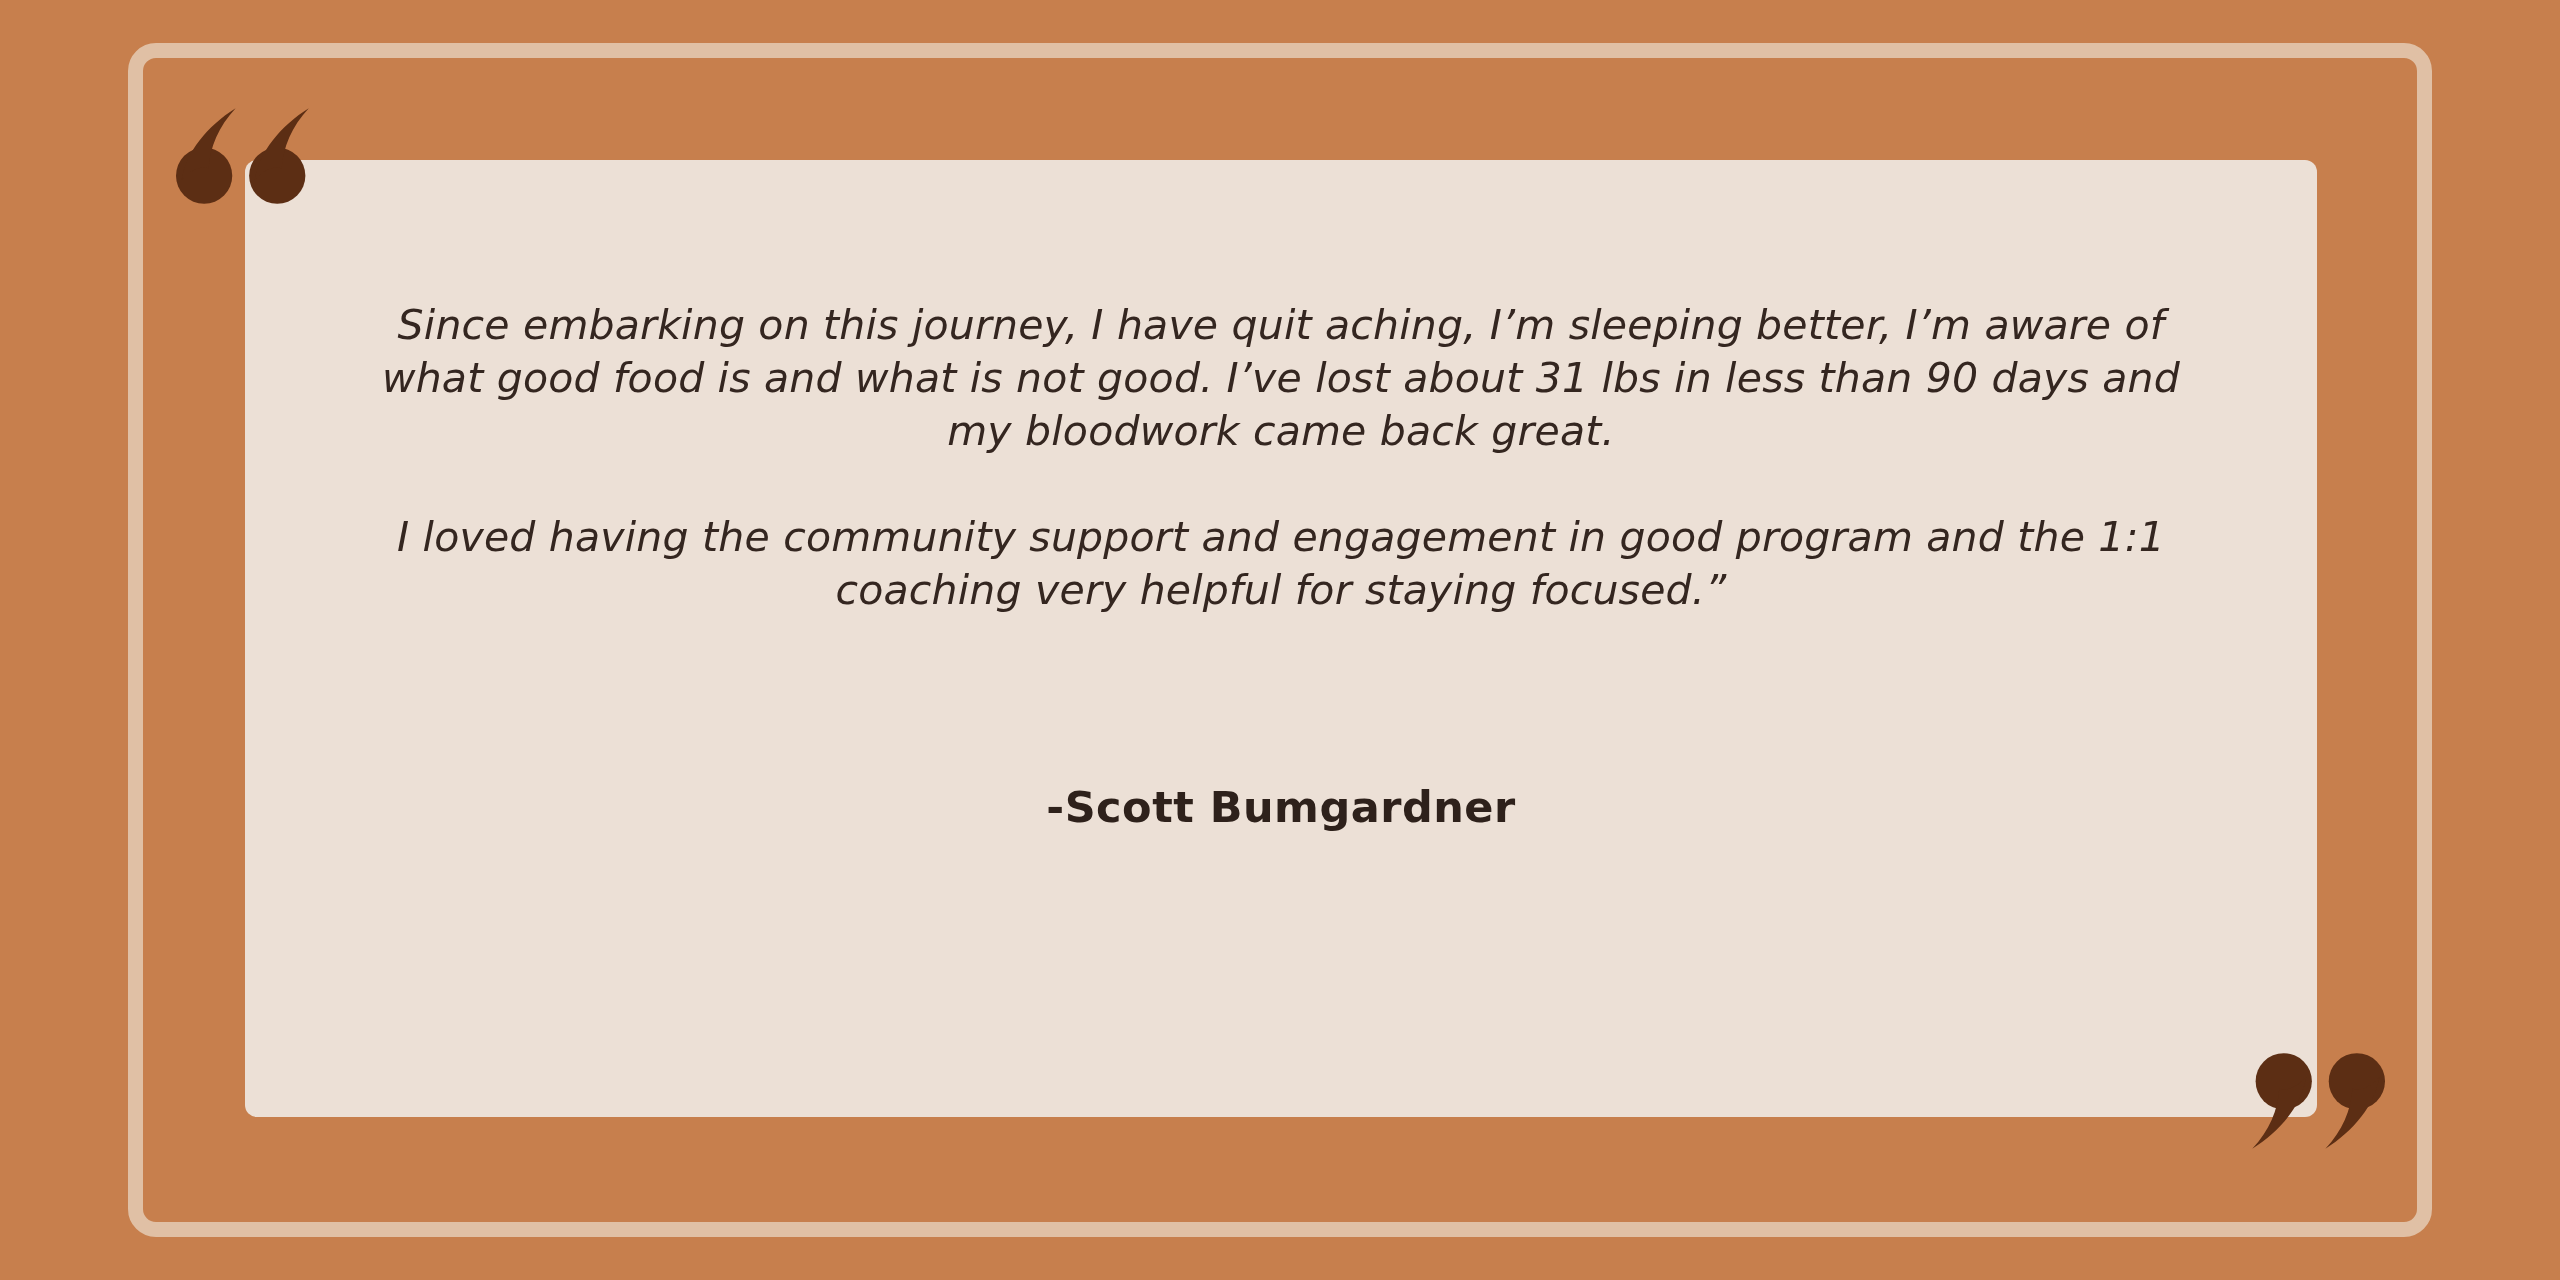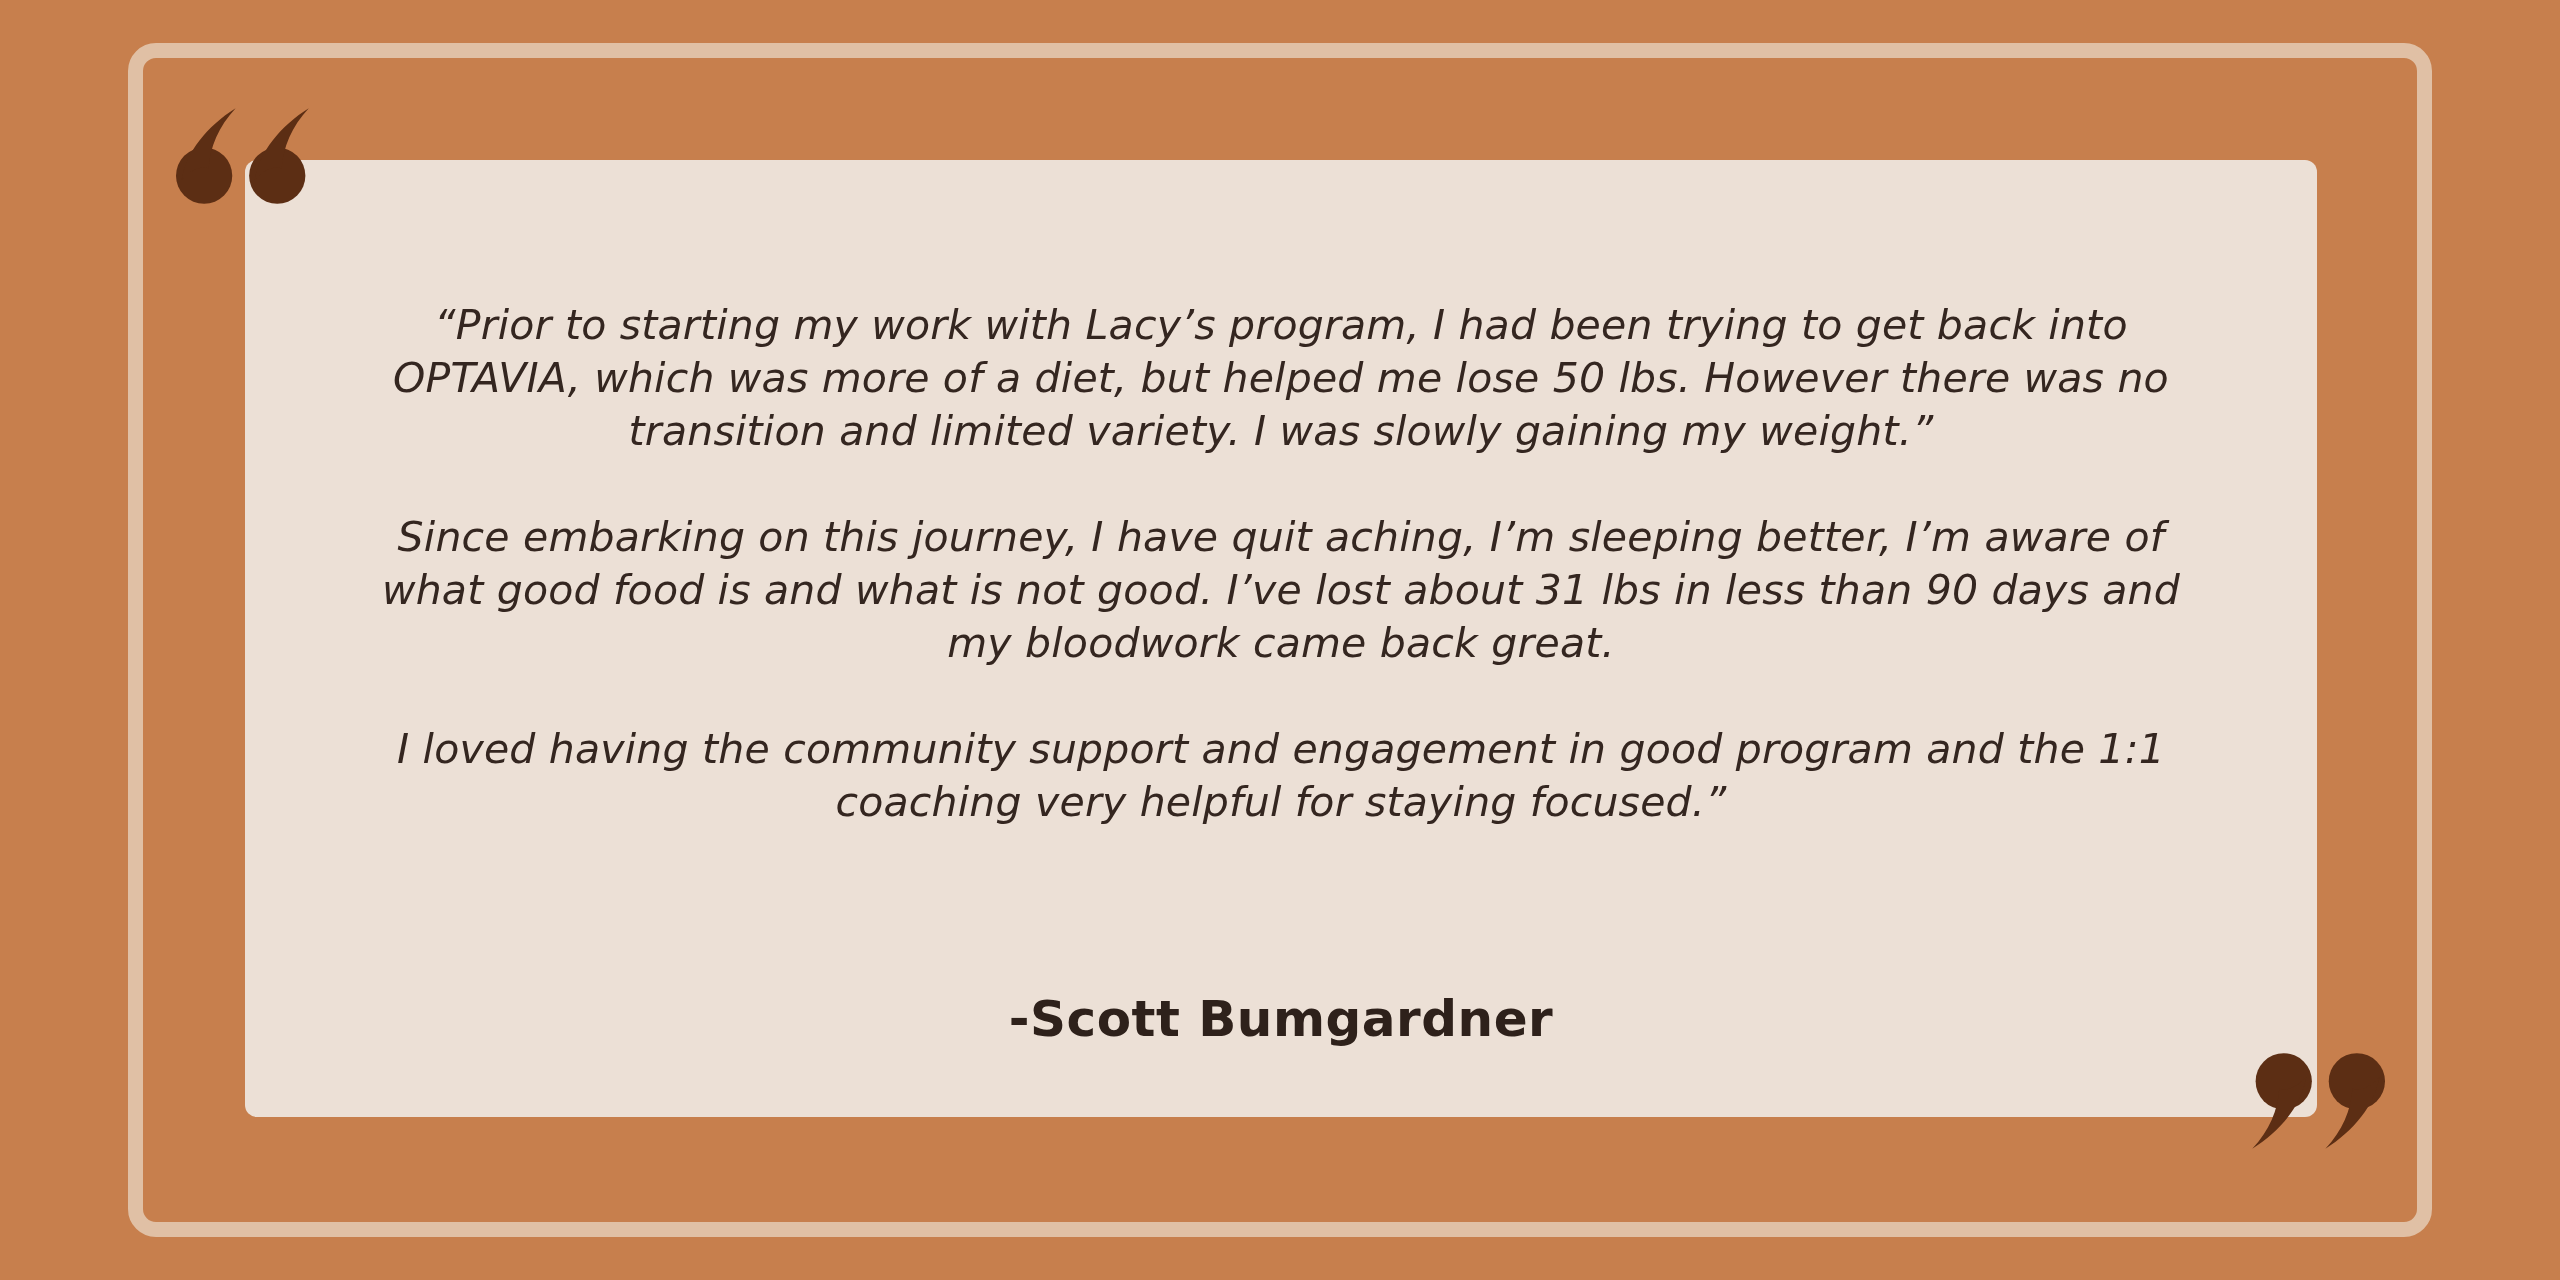--- a/index.html
+++ b/index.html
@@ -38,40 +38,39 @@
     color:var(--text);
     letter-spacing:0.2px;
   }
   .quote-text p{margin:0 0 53px 0;}
   .quote-text p:last-of-type{margin-bottom:0;}
   .attribution{
     margin-top:165px;
     text-align:center;
     font-style:normal;
     font-weight:bold;
-    font-size:50px;
+    font-size:43px;
     line-height:50px;
     color:var(--attribution);
     letter-spacing:0.5px;
   }
   .qmark{position:absolute;color:var(--quote-mark);}
   .qmark svg{display:block;}
   .qmark.open{left:176px;top:108px;}
   .qmark.close{left:2250px;top:1053px;transform:rotate(180deg);}
 </style>
 </head>
 <body>
 
 <div class="stage">
 
   <div class="frame"></div>
 
   <div class="card">
     <div class="quote-text">
-      <p>“Prior to starting my work with Lacy’s program, I had been trying to get back into OPTAVIA, which was more of a diet, but helped me lose 50 lbs. However there was no transition and limited variety. I was slowly gaining my weight.”</p>
       <p>Since embarking on this journey, I have quit aching, I’m sleeping better, I’m aware of what good food is and what is not good. I’ve lost about 31 lbs in less than 90 days and my bloodwork came back great.</p>
       <p>I loved having the community support and engagement in good program and the 1:1 coaching very helpful for staying focused.”</p>
       <div class="attribution">-Scott Bumgardner</div>
     </div>
   </div>
 
   <div class="qmark open">
     <svg width="135" height="96" viewBox="0 0 240 170" aria-hidden="true">
       <g fill="currentColor">
         <g>

